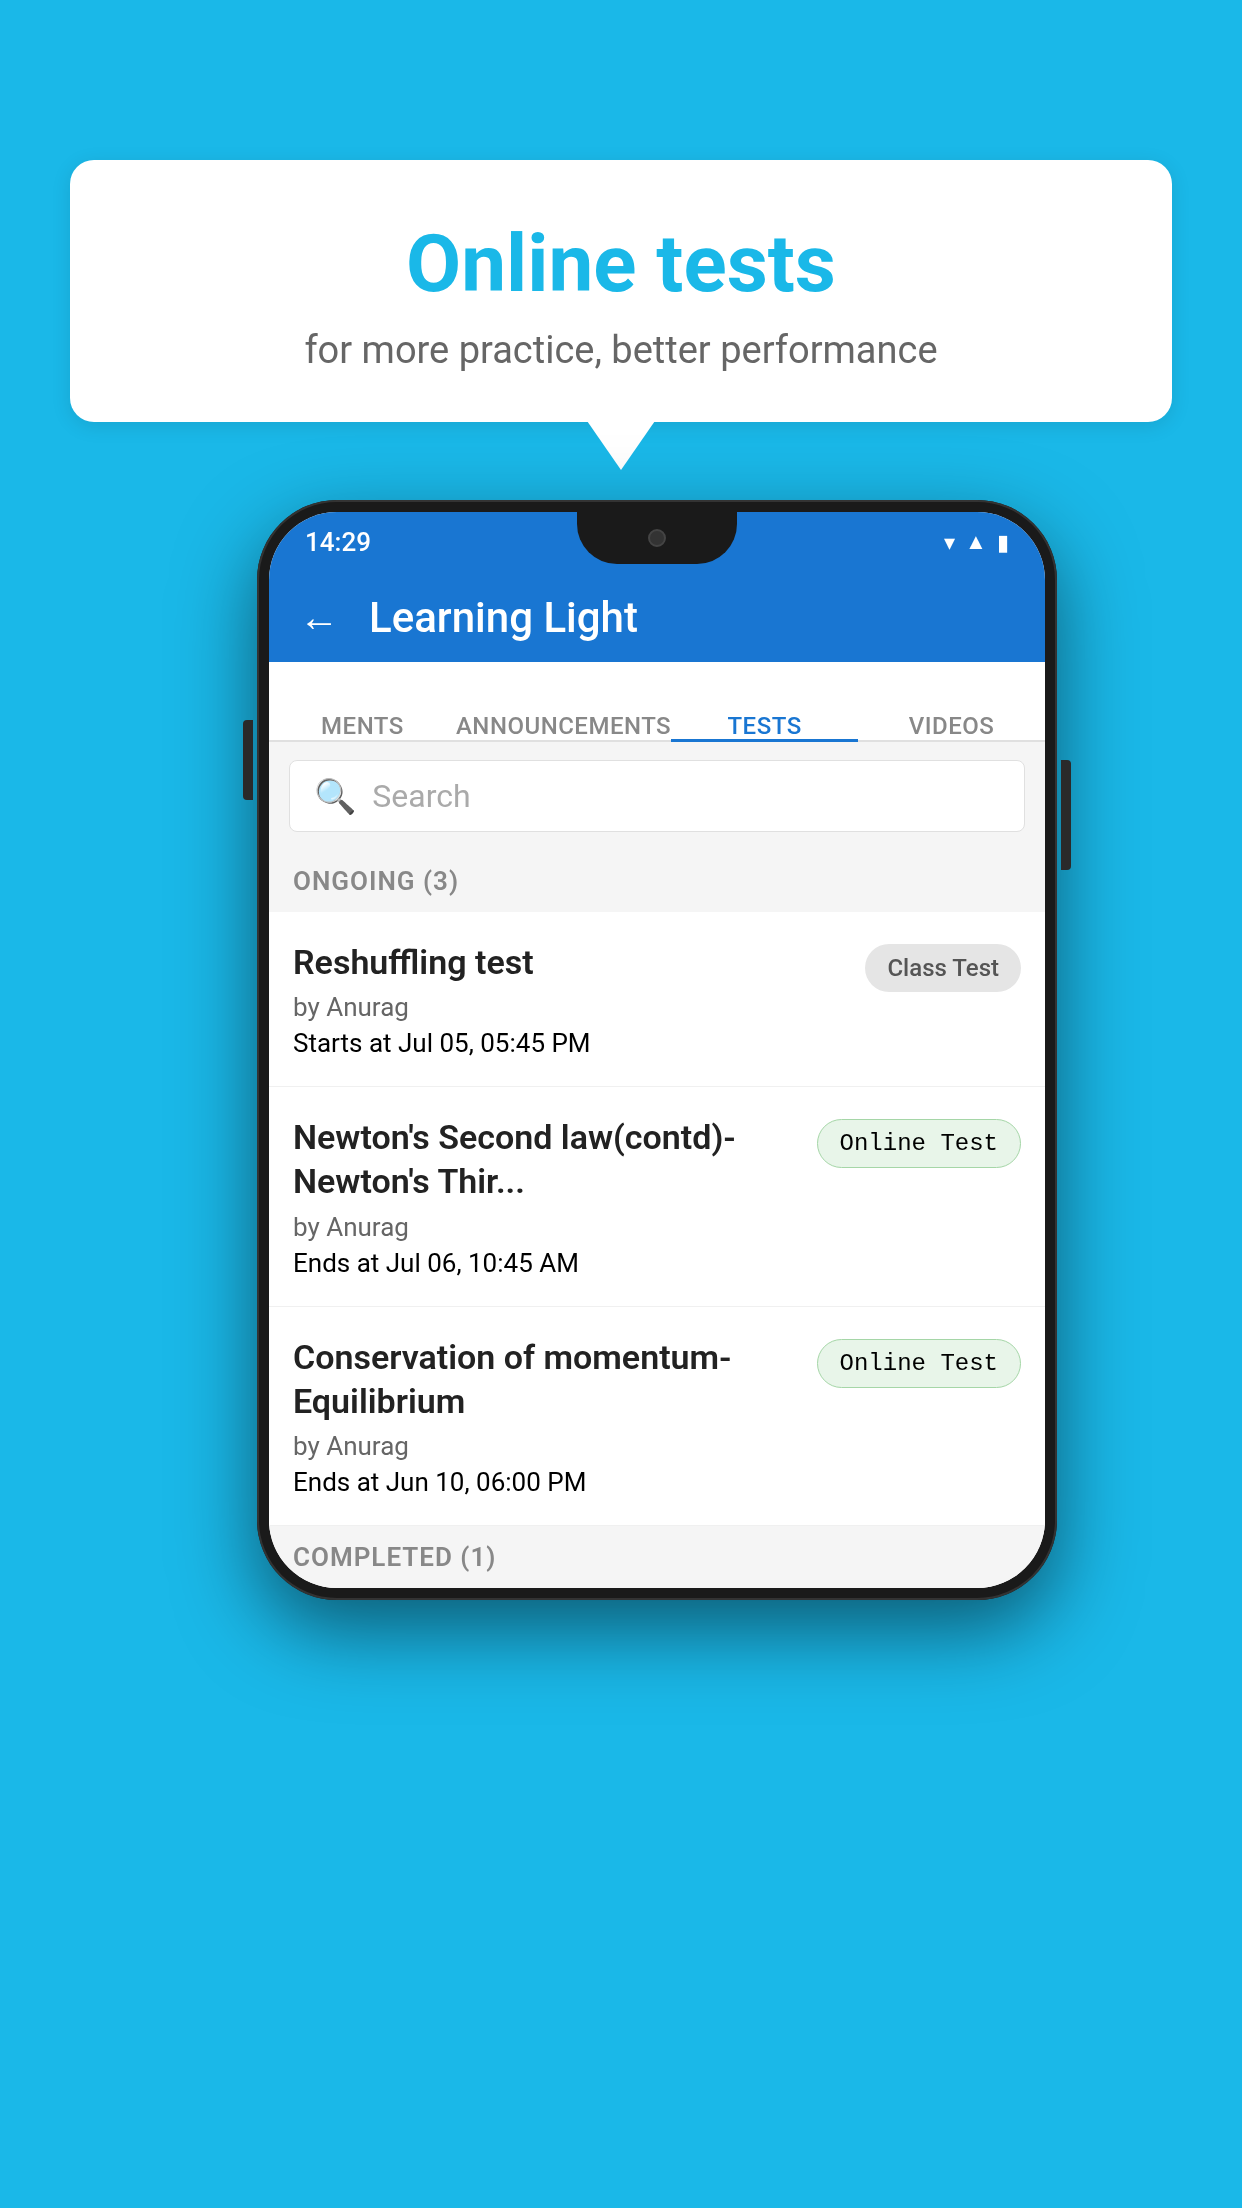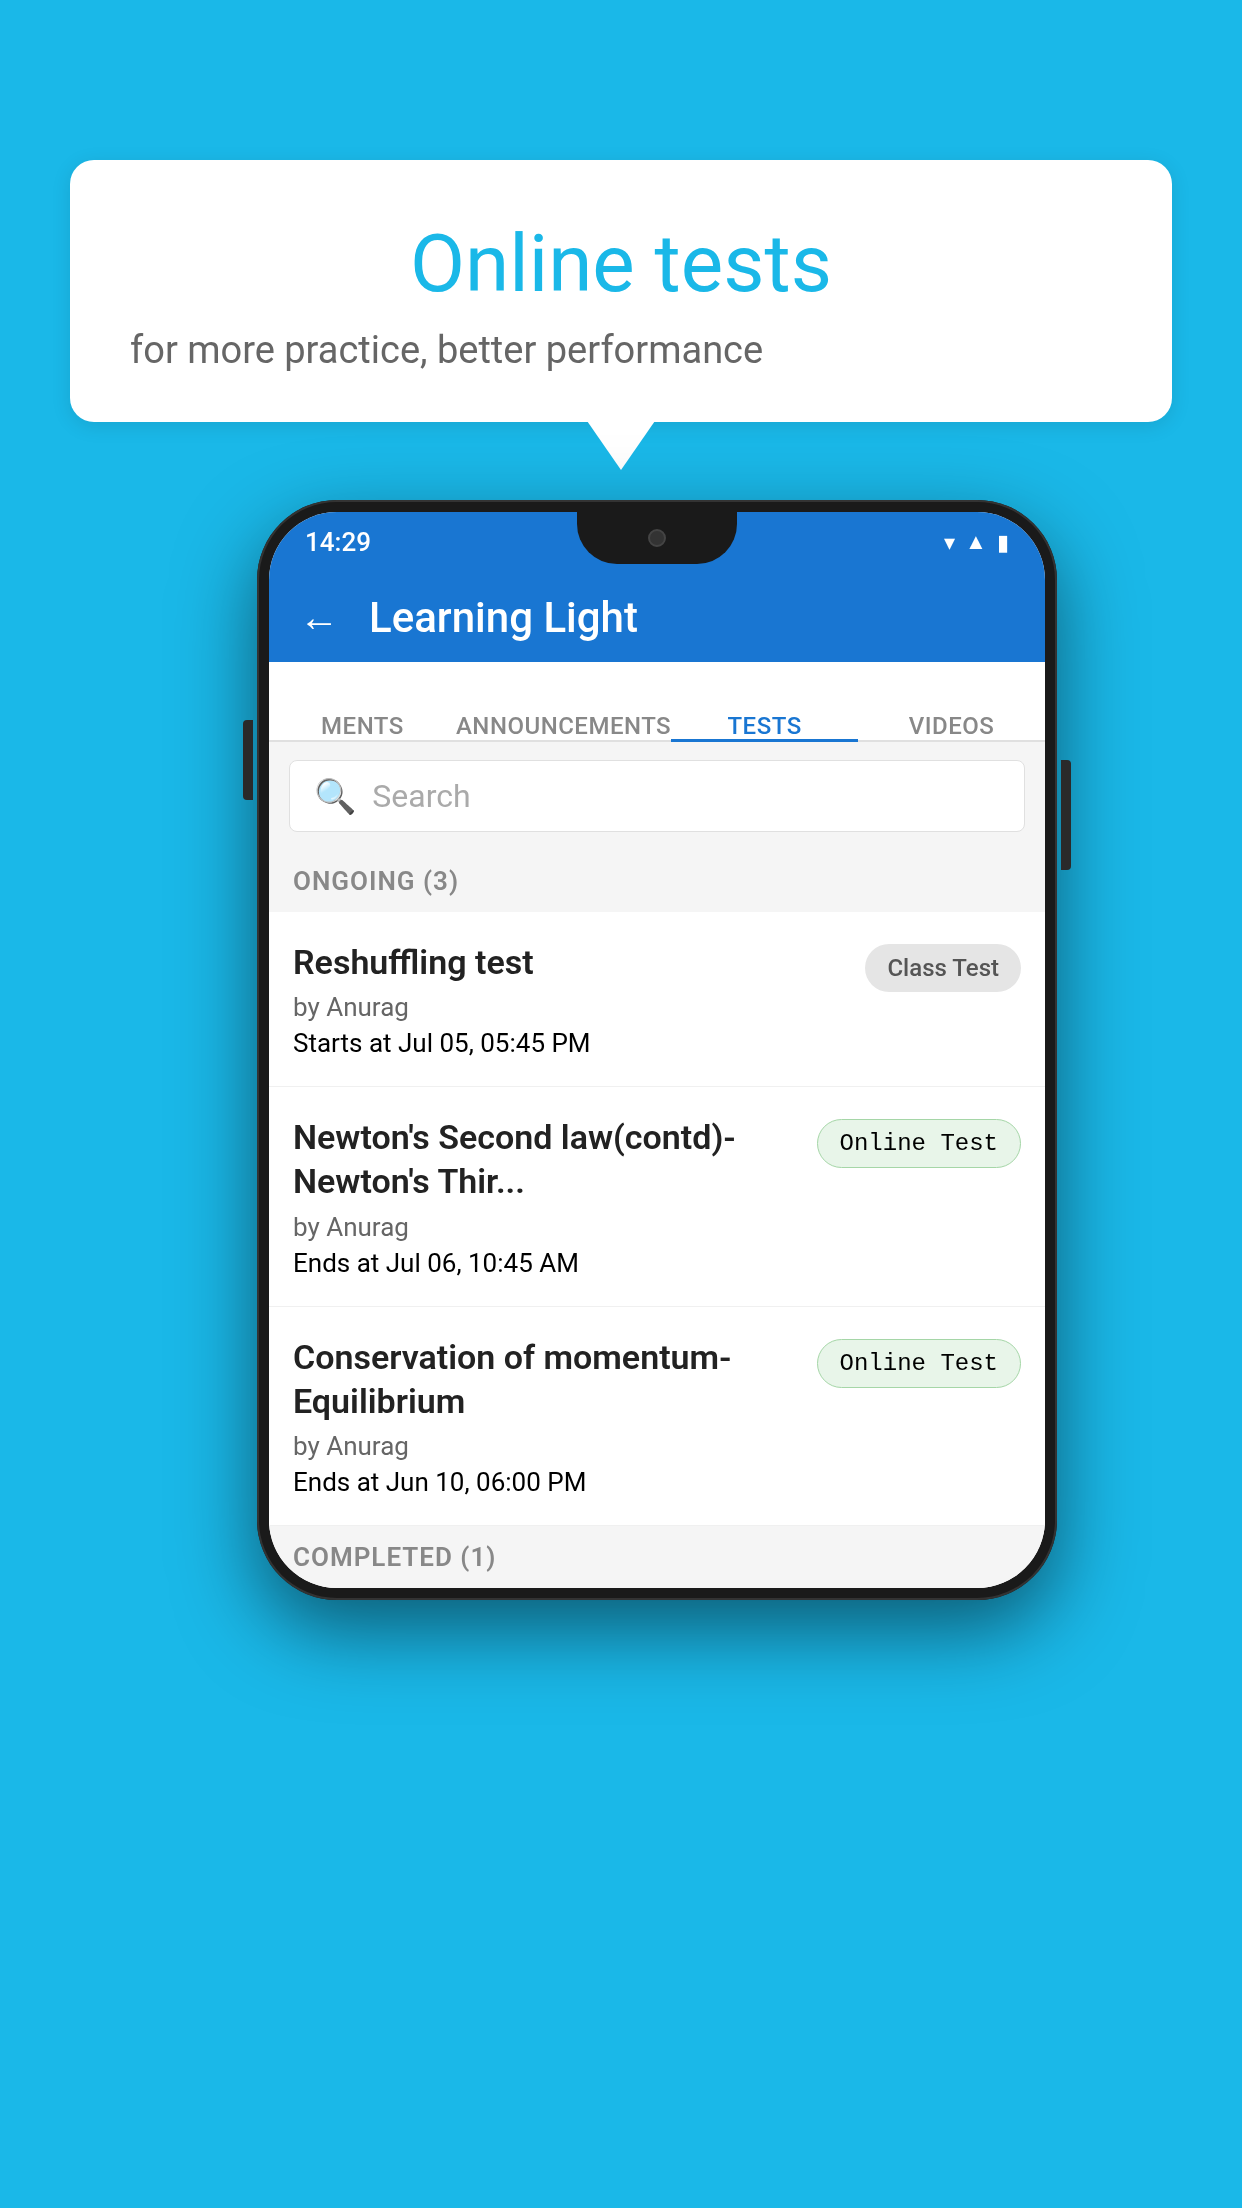--- a/index.html
+++ b/index.html
@@ -42,30 +42,30 @@
       transform: translateX(-50%);
       width: 0;
       height: 0;
       border-left: 36px solid transparent;
       border-right: 36px solid transparent;
       border-top: 52px solid white;
     }
 
     .bubble-title {
       font-size: 80px;
-      font-weight: 400;
+      font-weight: 700;
       color: #1ab8e8;
       text-align: center;
       line-height: 1.1;
     }
 
     .bubble-subtitle {
       font-size: 38px;
       color: #666;
-      text-align: left;
+      text-align: center;
       margin-top: 20px;
       font-weight: 400;
     }
 
     
     .phone-container {
       position: absolute;
       top: 500px;
       left: 50%;
       transform: translateX(-50%);

